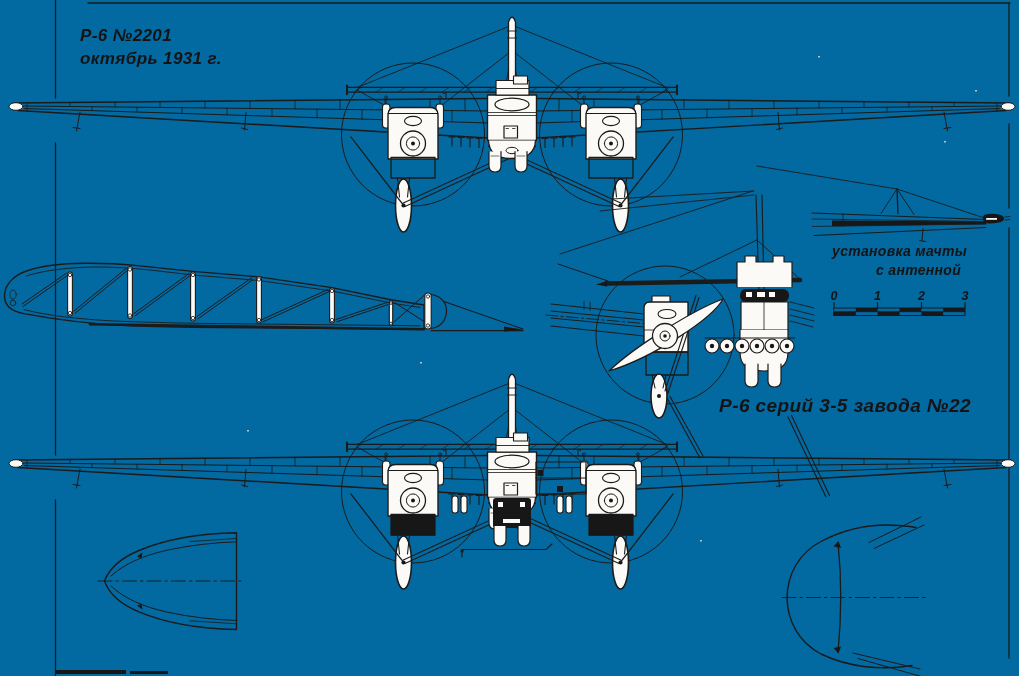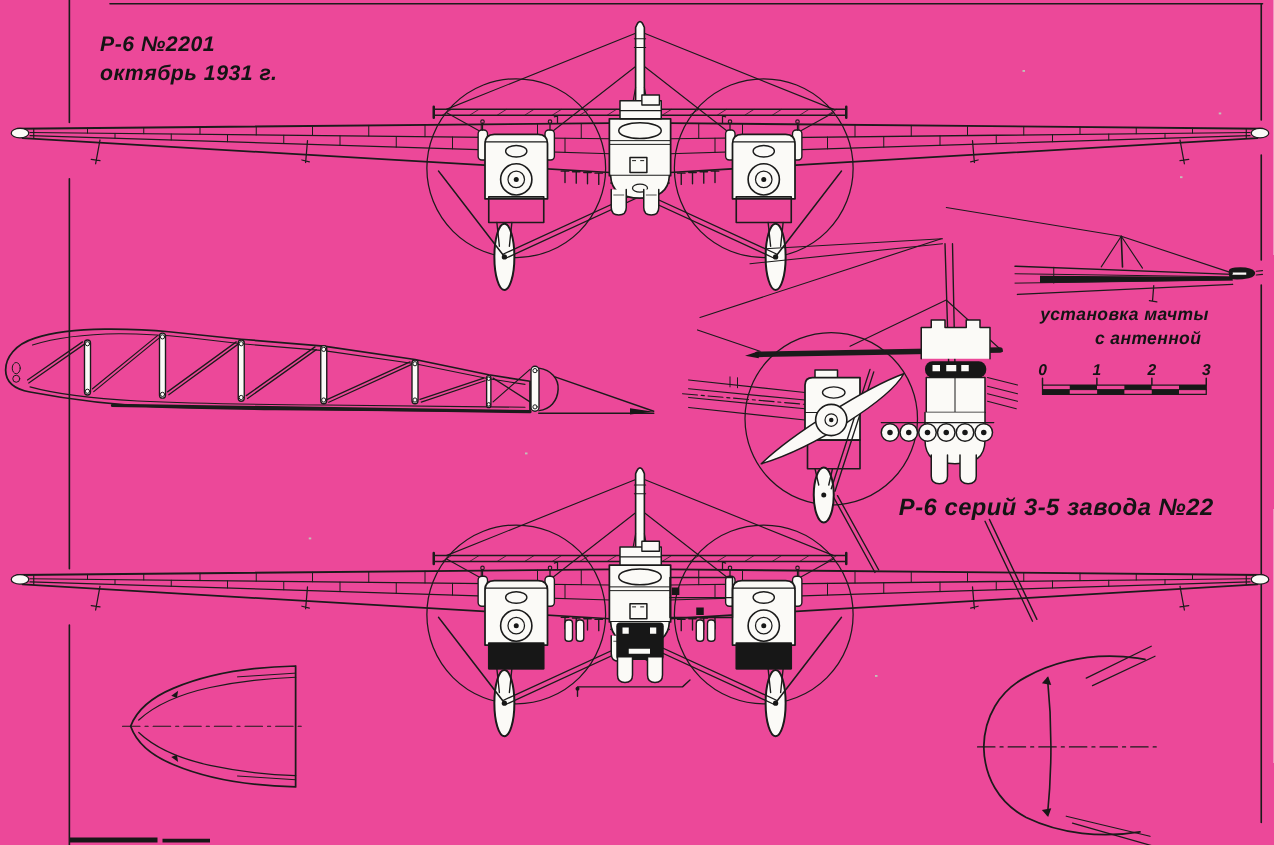--- a/index.html
+++ b/index.html
@@ -1,16 +1,16 @@
 <!DOCTYPE html>
 <html><head>
 <meta charset="utf-8">
 <style>
   html,body{margin:0;padding:0;background:#fbfaf7;}
-  #page{position:relative;width:1019px;height:676px;background:#ec4899;overflow:hidden;}
+  #page{position:relative;width:1019px;height:676px;background:#0369a1;overflow:hidden;}
   svg{display:block}
   .ln{fill:none;stroke:#1b1b1b;stroke-linecap:round;stroke-linejoin:round}
   .wf{fill:#fbfaf7;stroke:#1b1b1b;stroke-linecap:round;stroke-linejoin:round}
   .bk{fill:#171717;stroke:none}
   .s06{stroke-width:.6}.s08{stroke-width:.8}.s09{stroke-width:.9}.s1{stroke-width:1}
   .s11{stroke-width:1.1}.s12{stroke-width:1.2}.s13{stroke-width:1.3}.s14{stroke-width:1.4}
   .s15{stroke-width:1.5}.s16{stroke-width:1.6}.s2{stroke-width:2}.s26{stroke-width:2.6}.s45{stroke-width:4.5}
   .cap{font:italic 700 17px "Liberation Sans","DejaVu Sans",sans-serif;fill:#141414;letter-spacing:.4px}
   .cap2{font:italic 700 14px "Liberation Sans","DejaVu Sans",sans-serif;fill:#141414;letter-spacing:.3px}
   .cap3{font:italic 700 19px "Liberation Sans","DejaVu Sans",sans-serif;fill:#141414;letter-spacing:.4px}

